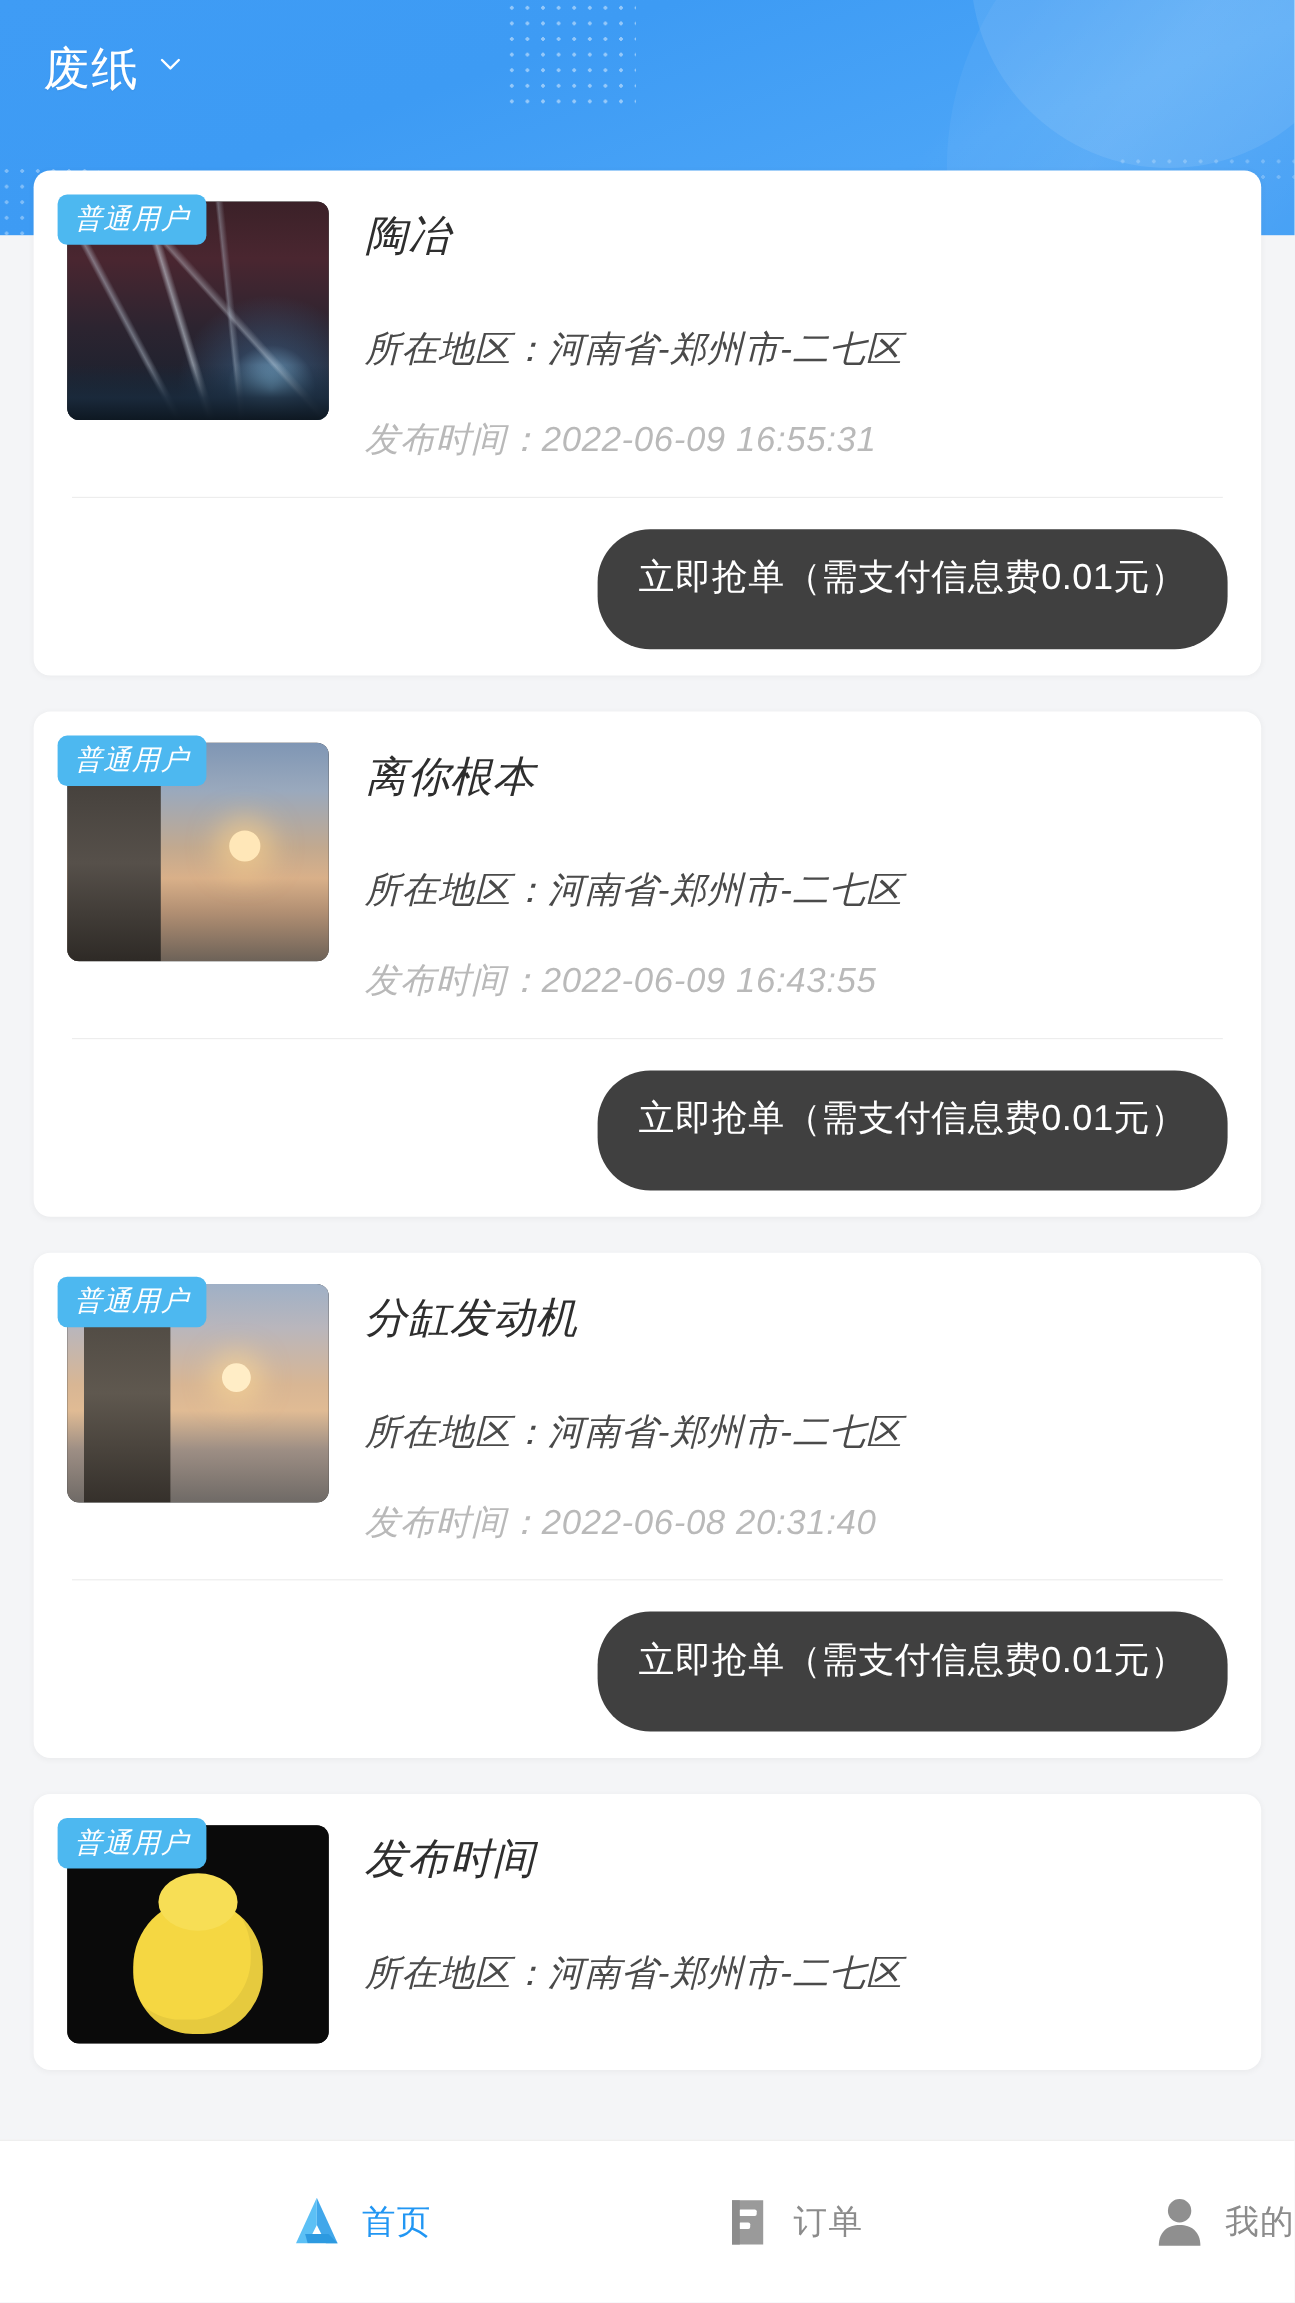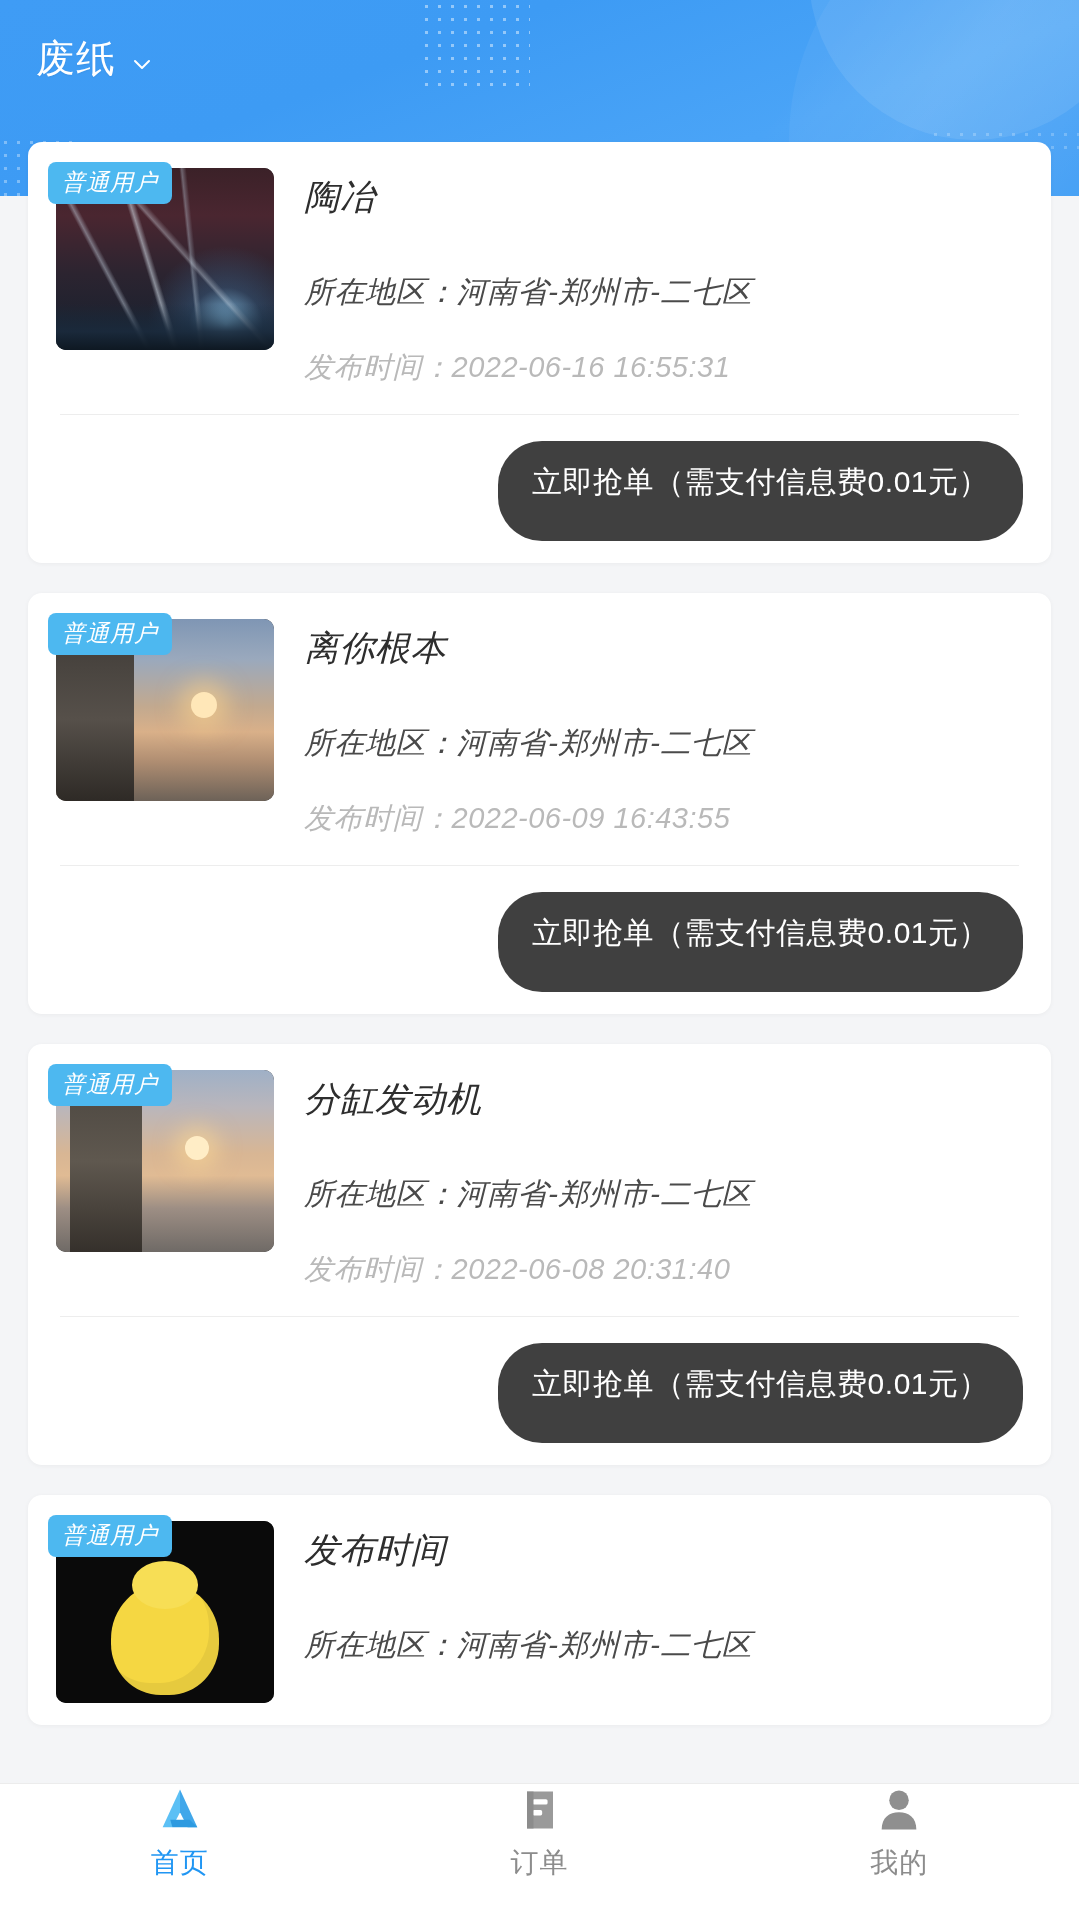--- a/index.html
+++ b/index.html
@@ -31,21 +31,21 @@
   .dots {
     position:absolute;
     background-image:radial-gradient(rgba(255,255,255,0.45) 1.6px, transparent 1.7px);
     background-size:13px 13px;
   }
   .dots-top { width:110px; height:92px; left:420px; top:0px; }
   .dots-left { width:96px; height:60px; left:-14px; top:136px; opacity:0.75; }
   .dots-right { width:150px; height:26px; right:0px; top:128px; opacity:0.5; }
   .hdr-title-row {
     position:absolute; left:36px; top:36px;
-    display:flex; align-items:center; gap:14px;
+    display:flex; align-items:flex-start; gap:14px;
   }
   .hdr-title {
     color:#ffffff; font-size:39px; line-height:46px; letter-spacing:1px;
     text-shadow:0 1px 2px rgba(0,0,0,0.06);
   }
   .chev {
     width:24px; height:24px; position:relative; top:5px;
   }
   .chev svg { display:block; }
 
@@ -174,22 +174,22 @@
   }
 
   
   .tabbar {
     position:absolute; left:0; bottom:0; width:1079px; height:136px;
     background:#ffffff;
     border-top:1px solid #ececec;
     display:flex;
   }
   .tab {
-    flex:1 1 0; display:flex; flex-direction:column;
-    align-items:center; justify-content:flex-start; gap:12px;
+    flex:1 1 0; display:flex; flex-direction:row;
+    align-items:center; justify-content:flex-end; gap:12px;
     cursor:pointer;
   }
   .tab-ico { width:52px; height:52px; display:block; }
   .tab-label { font-size:28px; line-height:30px; color:#8c8c8c; letter-spacing:1px; }
   .tab.active .tab-label { color:#2196f3; }
 </style>
 </head>
 <body>
 
 <div id="app">
@@ -217,21 +217,21 @@
         <div class="card-top">
           <div class="thumb-wrap">
             <div class="badge">普通用户</div>
             <div class="thumb">
               <div class="inner art-snow"></div>
             </div>
           </div>
           <div class="info">
             <div class="title">陶冶</div>
             <div class="meta-region">所在地区：河南省-郑州市-二七区</div>
-            <div class="meta-time">发布时间：2022-06-16 16:55:31</div>
+            <div class="meta-time">发布时间：2022-06-09 16:55:31</div>
           </div>
         </div>
         <div class="divider"></div>
         <div class="act-row">
           <button class="grab-btn">立即抢单（需支付信息费0.01元）</button>
         </div>
       </div>
       <div class="card">
         <div class="card-top">
           <div class="thumb-wrap">

